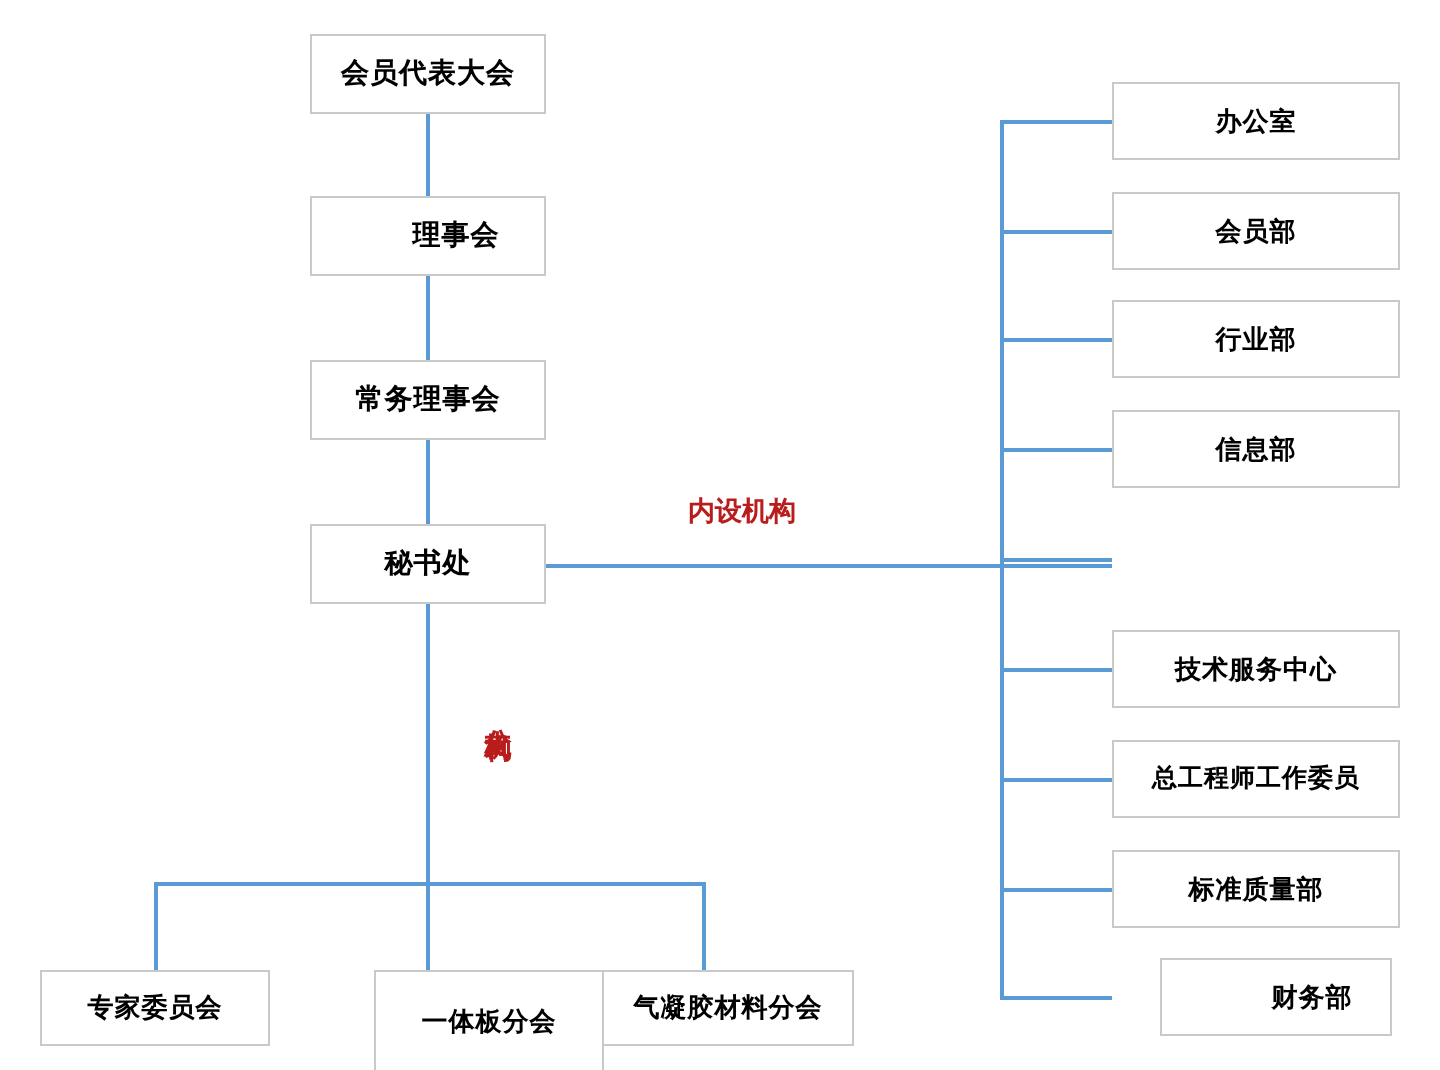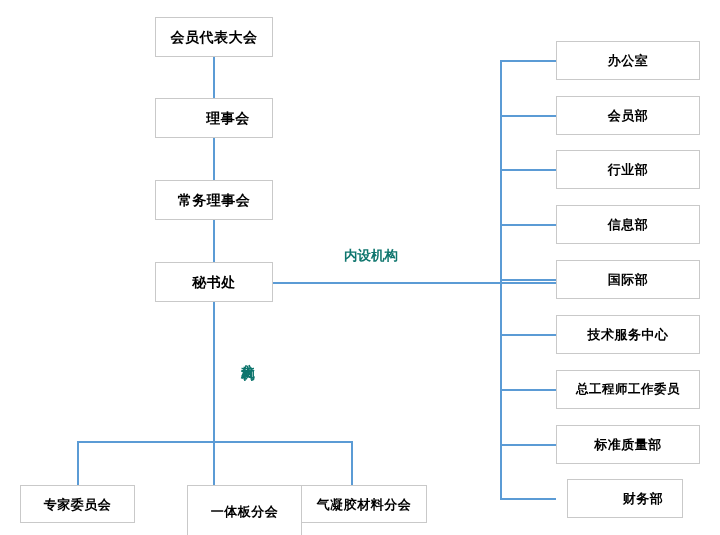--- a/index.html
+++ b/index.html
@@ -47,21 +47,21 @@
     position: absolute;
     background: #5b9bd5;
     z-index: 1;
   }
   .conn.v { width: 1.5px; }
   .conn.h { height: 1.5px; }
   .side-label {
     position: absolute;
     font-weight: bold;
     font-size: 13.5px;
-    color: #0f766e;
+    color: #b91c1c;
     z-index: 2;
     white-space: nowrap;
   }
   .side-label.vertical {
     writing-mode: vertical-rl;
     text-orientation: upright;
     letter-spacing: 1px;
     line-height: 1;
   }
 </style>
@@ -101,29 +101,28 @@
   <div class="conn h" style="left:500px; top:498px; width:56px;"></div>
 
   <div class="node dept" style="left:556px; top:41px; width:144px; height:39px;">办公室</div>
 
   <div class="node dept" style="left:556px; top:96px; width:144px; height:39px;">会员部</div>
 
   <div class="node dept" style="left:556px; top:150px; width:144px; height:39px;">行业部</div>
 
   <div class="node dept" style="left:556px; top:205px; width:144px; height:39px;">信息部</div>
 
-  <div class="node dept" style="left:556px; top:260px; width:144px; height:39px;">国际部</div>
 
   <div class="node dept" style="left:556px; top:315px; width:144px; height:39px;">技术服务中心</div>
 
   <div class="node dept dept-long" style="left:556px; top:370px; width:144px; height:39px;">总工程师工作委员</div>
 
   <div class="node dept" style="left:556px; top:425px; width:144px; height:39px;text-align:right;">标准质量部</div>
 
-  <div class="node dept" style="left:567px; top:479px; width:116px; height:39px;padding-left:36px;">财务部</div>
+  <div class="node dept" style="left:580px; top:479px; width:116px; height:39px;padding-left:36px;">财务部</div>
 
   <div class="conn h" style="left:77px; top:441px; width:275px;"></div>
   <div class="conn v" style="left:77px; top:441px; height:44px;"></div>
   <div class="conn v" style="left:213px; top:441px; height:44px;"></div>
   <div class="conn v" style="left:351px; top:441px; height:44px;"></div>
 
   <div class="node branch" style="left:20px; top:485px; width:115px; height:38px;">专家委员会</div>
 
   <div class="node branch" style="left:171px; top:485px; width:115px; height:52px;margin-left:16px;">一体板分会</div>
 

